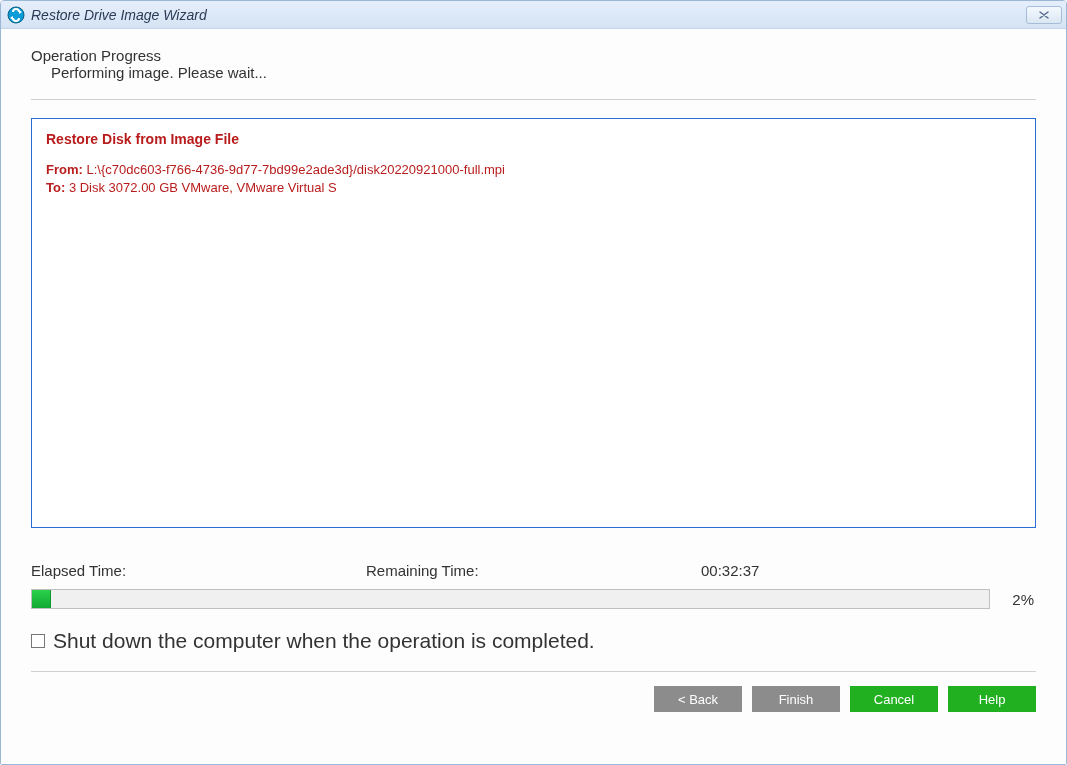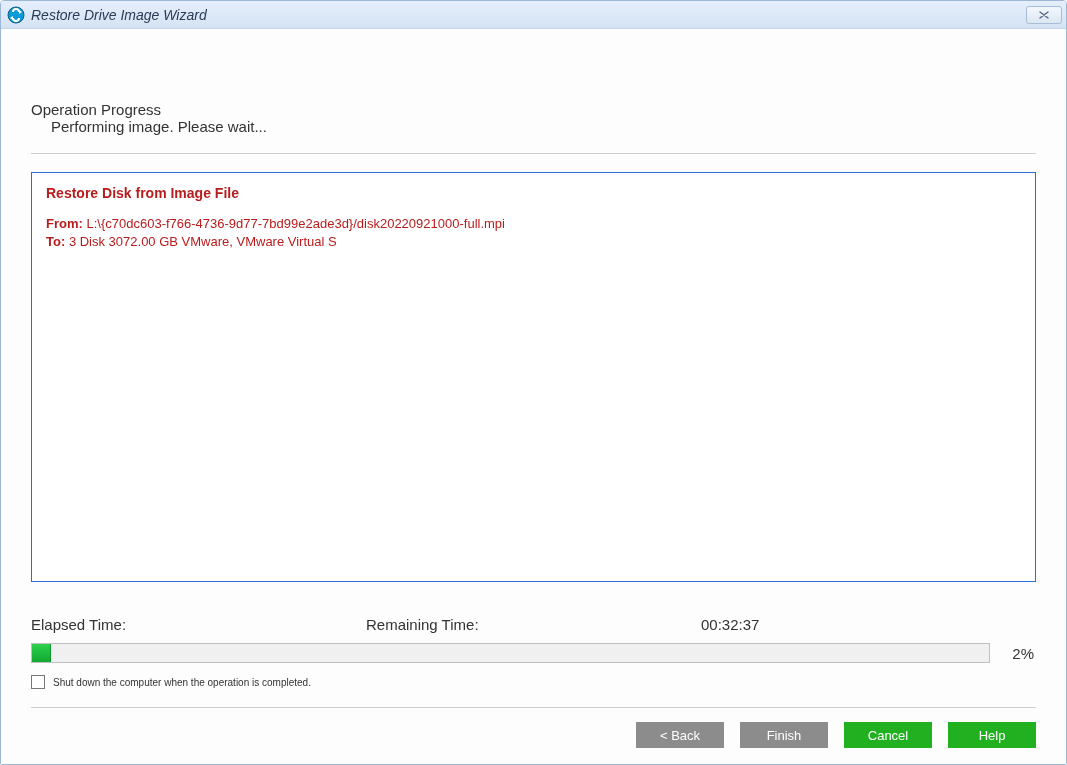--- a/index.html
+++ b/index.html
@@ -57,21 +57,20 @@
       justify-content: center;
       cursor: pointer;
       font-family: Arial, sans-serif;
     }
     .content {
       flex: 1;
       padding: 18px 30px 10px 30px;
       display: flex;
       flex-direction: column;
       background: #fdfdfd;
-      justify-content: flex-end;
     }
     .heading-block { margin-bottom: 8px; }
     .heading-title {
       font-size: 15px;
       color: #333;
     }
     .heading-sub {
       font-size: 15px;
       color: #333;
       padding-left: 20px;
@@ -124,43 +123,43 @@
       border-right: 1px solid #0f9a2d;
     }
     .progress-pct {
       width: 46px;
       text-align: right;
       font-size: 15px;
       color: #333;
       padding-right: 2px;
     }
     .shutdown-row {
-      margin-top: 12px;
+      margin-top: 20px;
       display: flex;
       align-items: center;
       gap: 8px;
-      font-size: 10px;
+      font-size: 21px;
       color: #333;
     }
     .checkbox {
       width: 14px; height: 14px;
       border: 1px solid #777;
       background: #fff;
       cursor: pointer;
       display: inline-block;
     }
     .hr2 {
       height: 1px;
       background: #d0d0d0;
       margin: 18px 0 14px 0;
     }
     .button-row {
       display: flex;
       justify-content: flex-end;
-      gap: 16px;
+      gap: 10px;
       padding-bottom: 6px;
     }
     .btn {
       width: 88px;
       height: 26px;
       border: none;
       font-size: 13px;
       color: #fff;
       cursor: pointer;
       display: flex;

